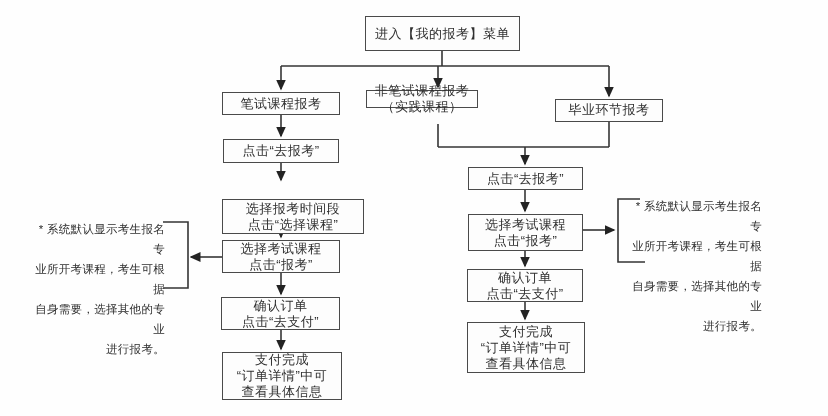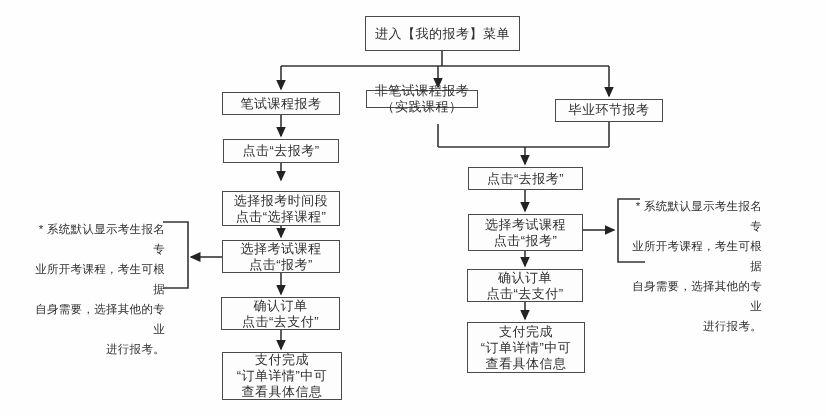--- a/index.html
+++ b/index.html
@@ -90,21 +90,21 @@
   </svg>
 
   <div class="box" style="left:365px; top:16px; width:155px; height:35px;">进入【我的报考】菜单</div>
 
   <div class="box" style="left:222px; top:92px; width:118px; height:23px;">笔试课程报考</div>
   <div class="box" style="left:366px; top:90px; width:112px; height:18px;text-align:center;">非笔试课程报考
 （实践课程）</div>
   <div class="box" style="left:555px; top:99px; width:108px; height:23px;font-family:Liberation Mono, monospace;">毕业环节报考</div>
 
   <div class="box" style="left:223px; top:139px; width:116px; height:24px;">点击“去报考”</div>
-  <div class="box" style="left:222px; top:191px; width:118px; height:35px;">选择报考时间段
+  <div class="box" style="left:222px; top:199px; width:142px; height:35px;">选择报考时间段
 点击“选择课程”</div>
   <div class="box" style="left:222px; top:240px; width:118px; height:33px;">选择考试课程
 点击“报考”</div>
   <div class="box" style="left:221px; top:297px; width:119px; height:33px;">确认订单
 点击“去支付”</div>
   <div class="box" style="left:222px; top:352px; width:120px; height:48px;">支付完成
 “订单详情”中可
 查看具体信息</div>
 
   <div class="box" style="left:468px; top:167px; width:115px; height:23px;">点击“去报考”</div>

